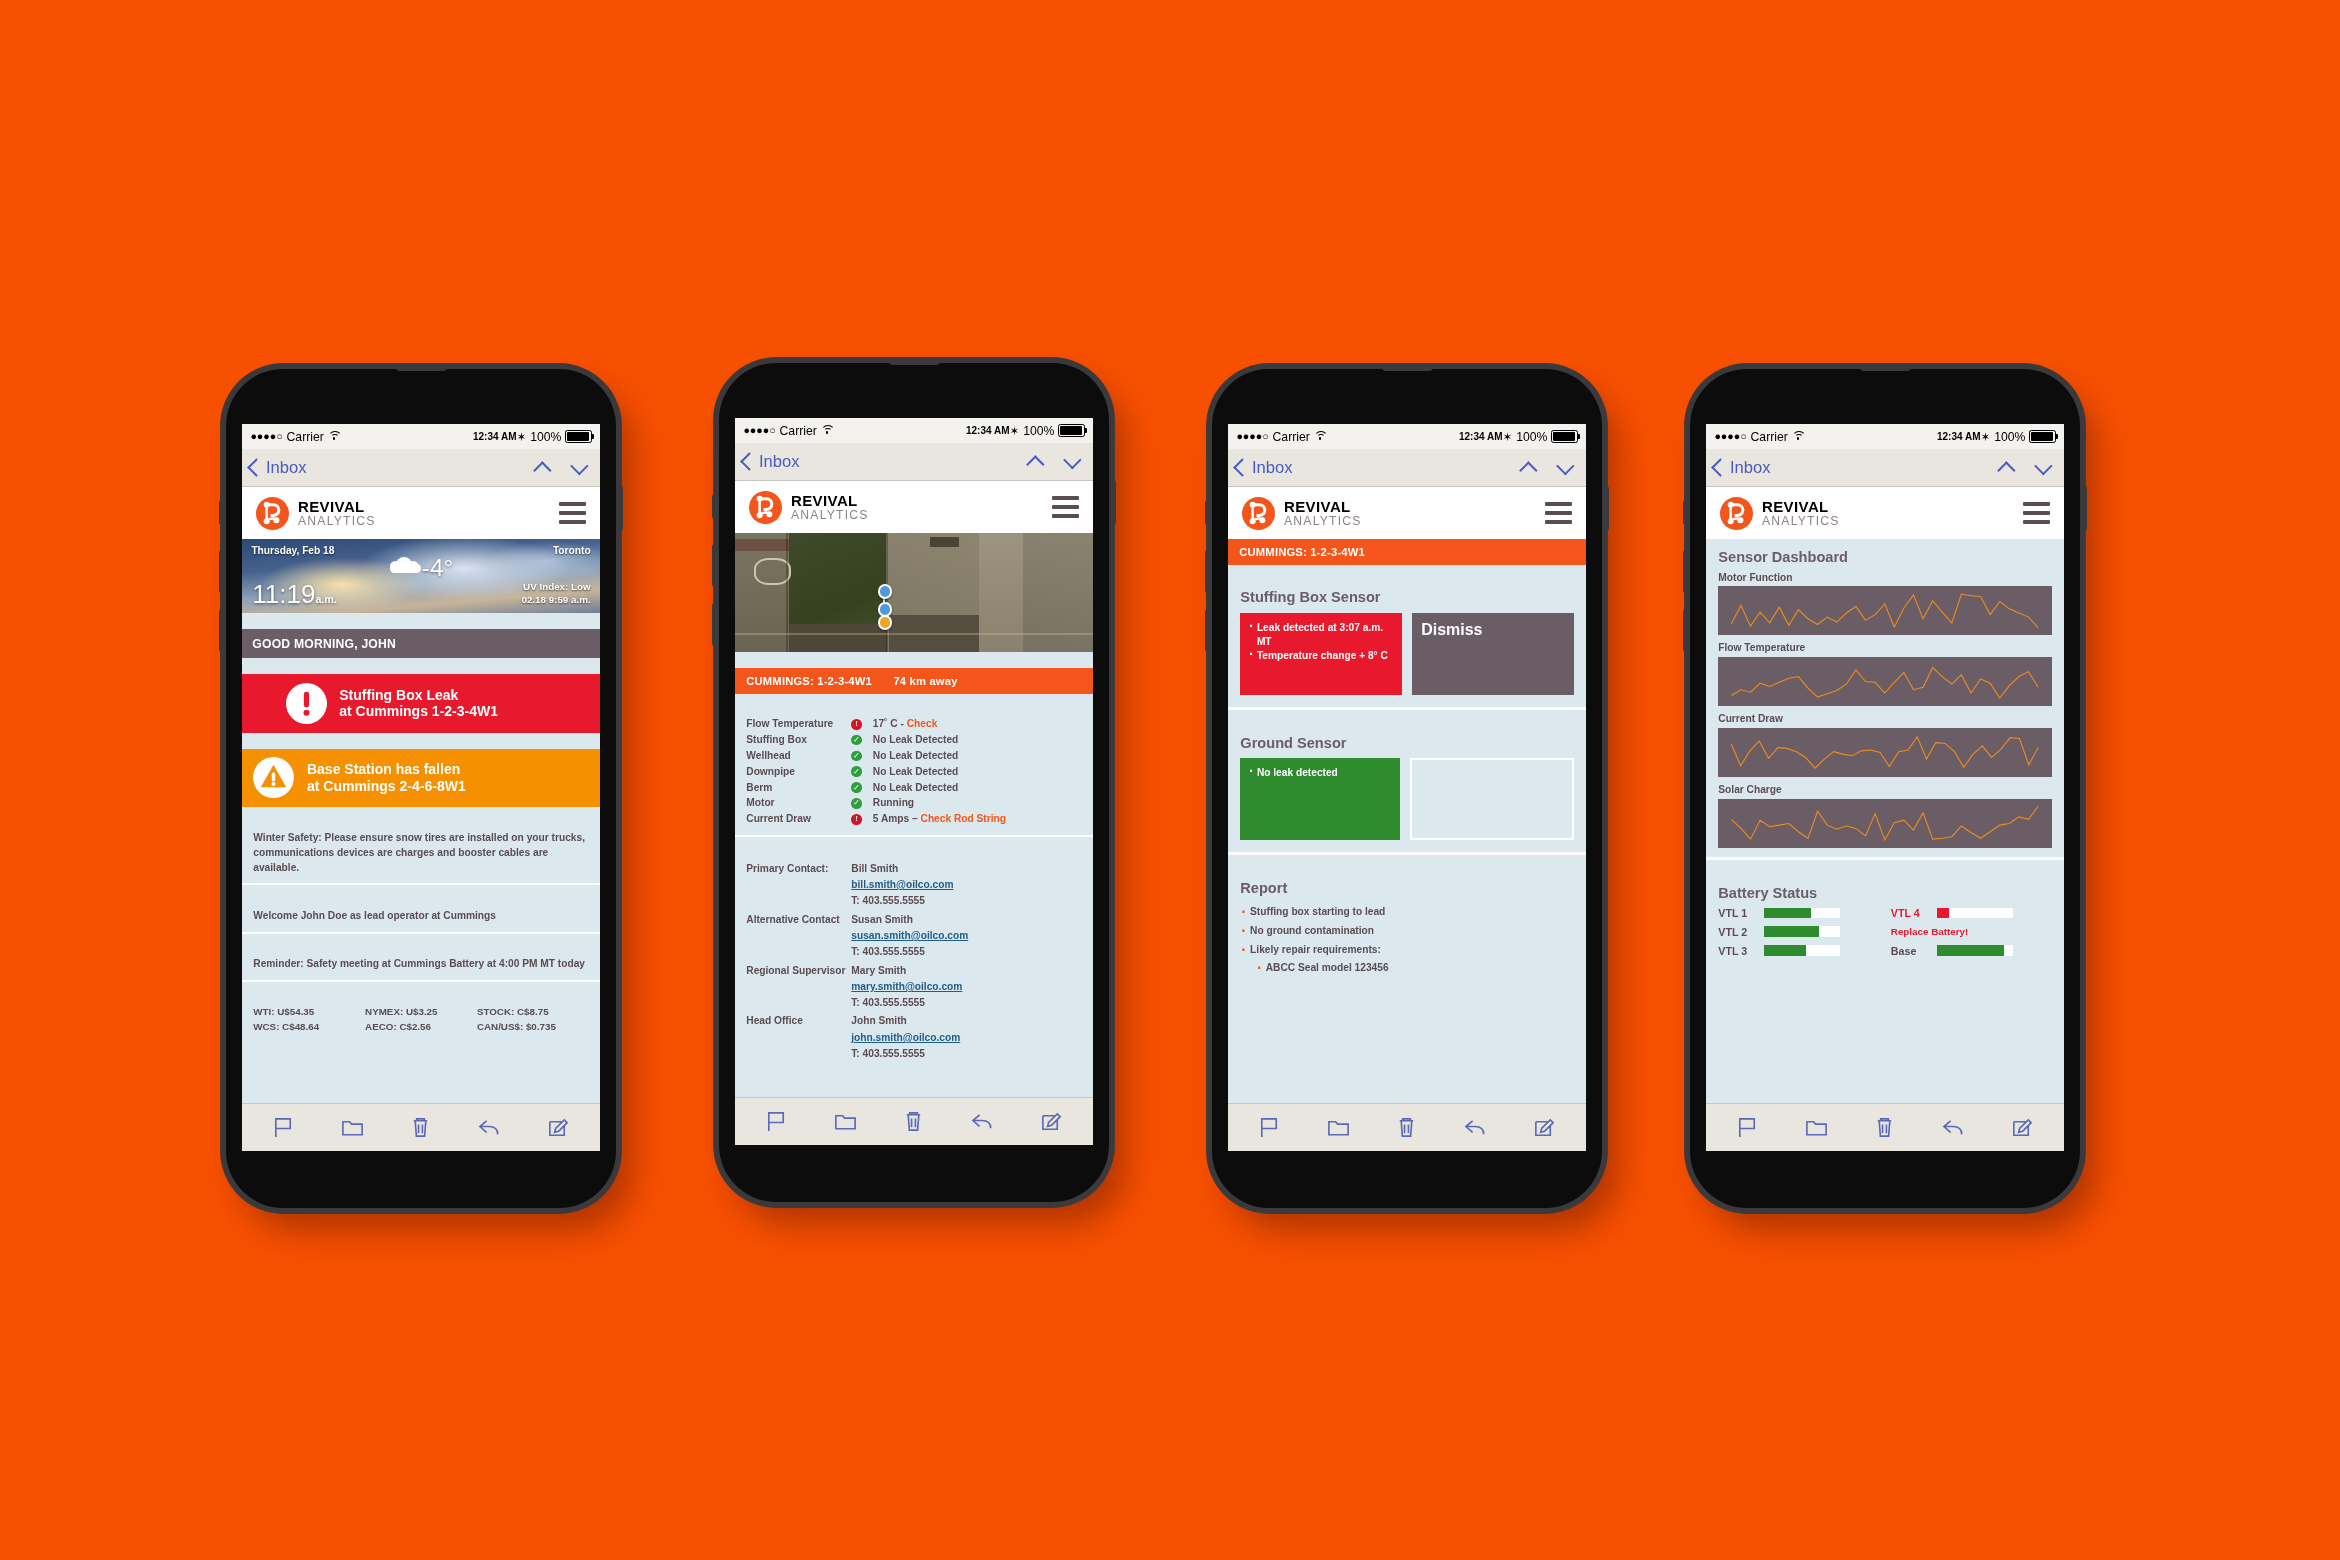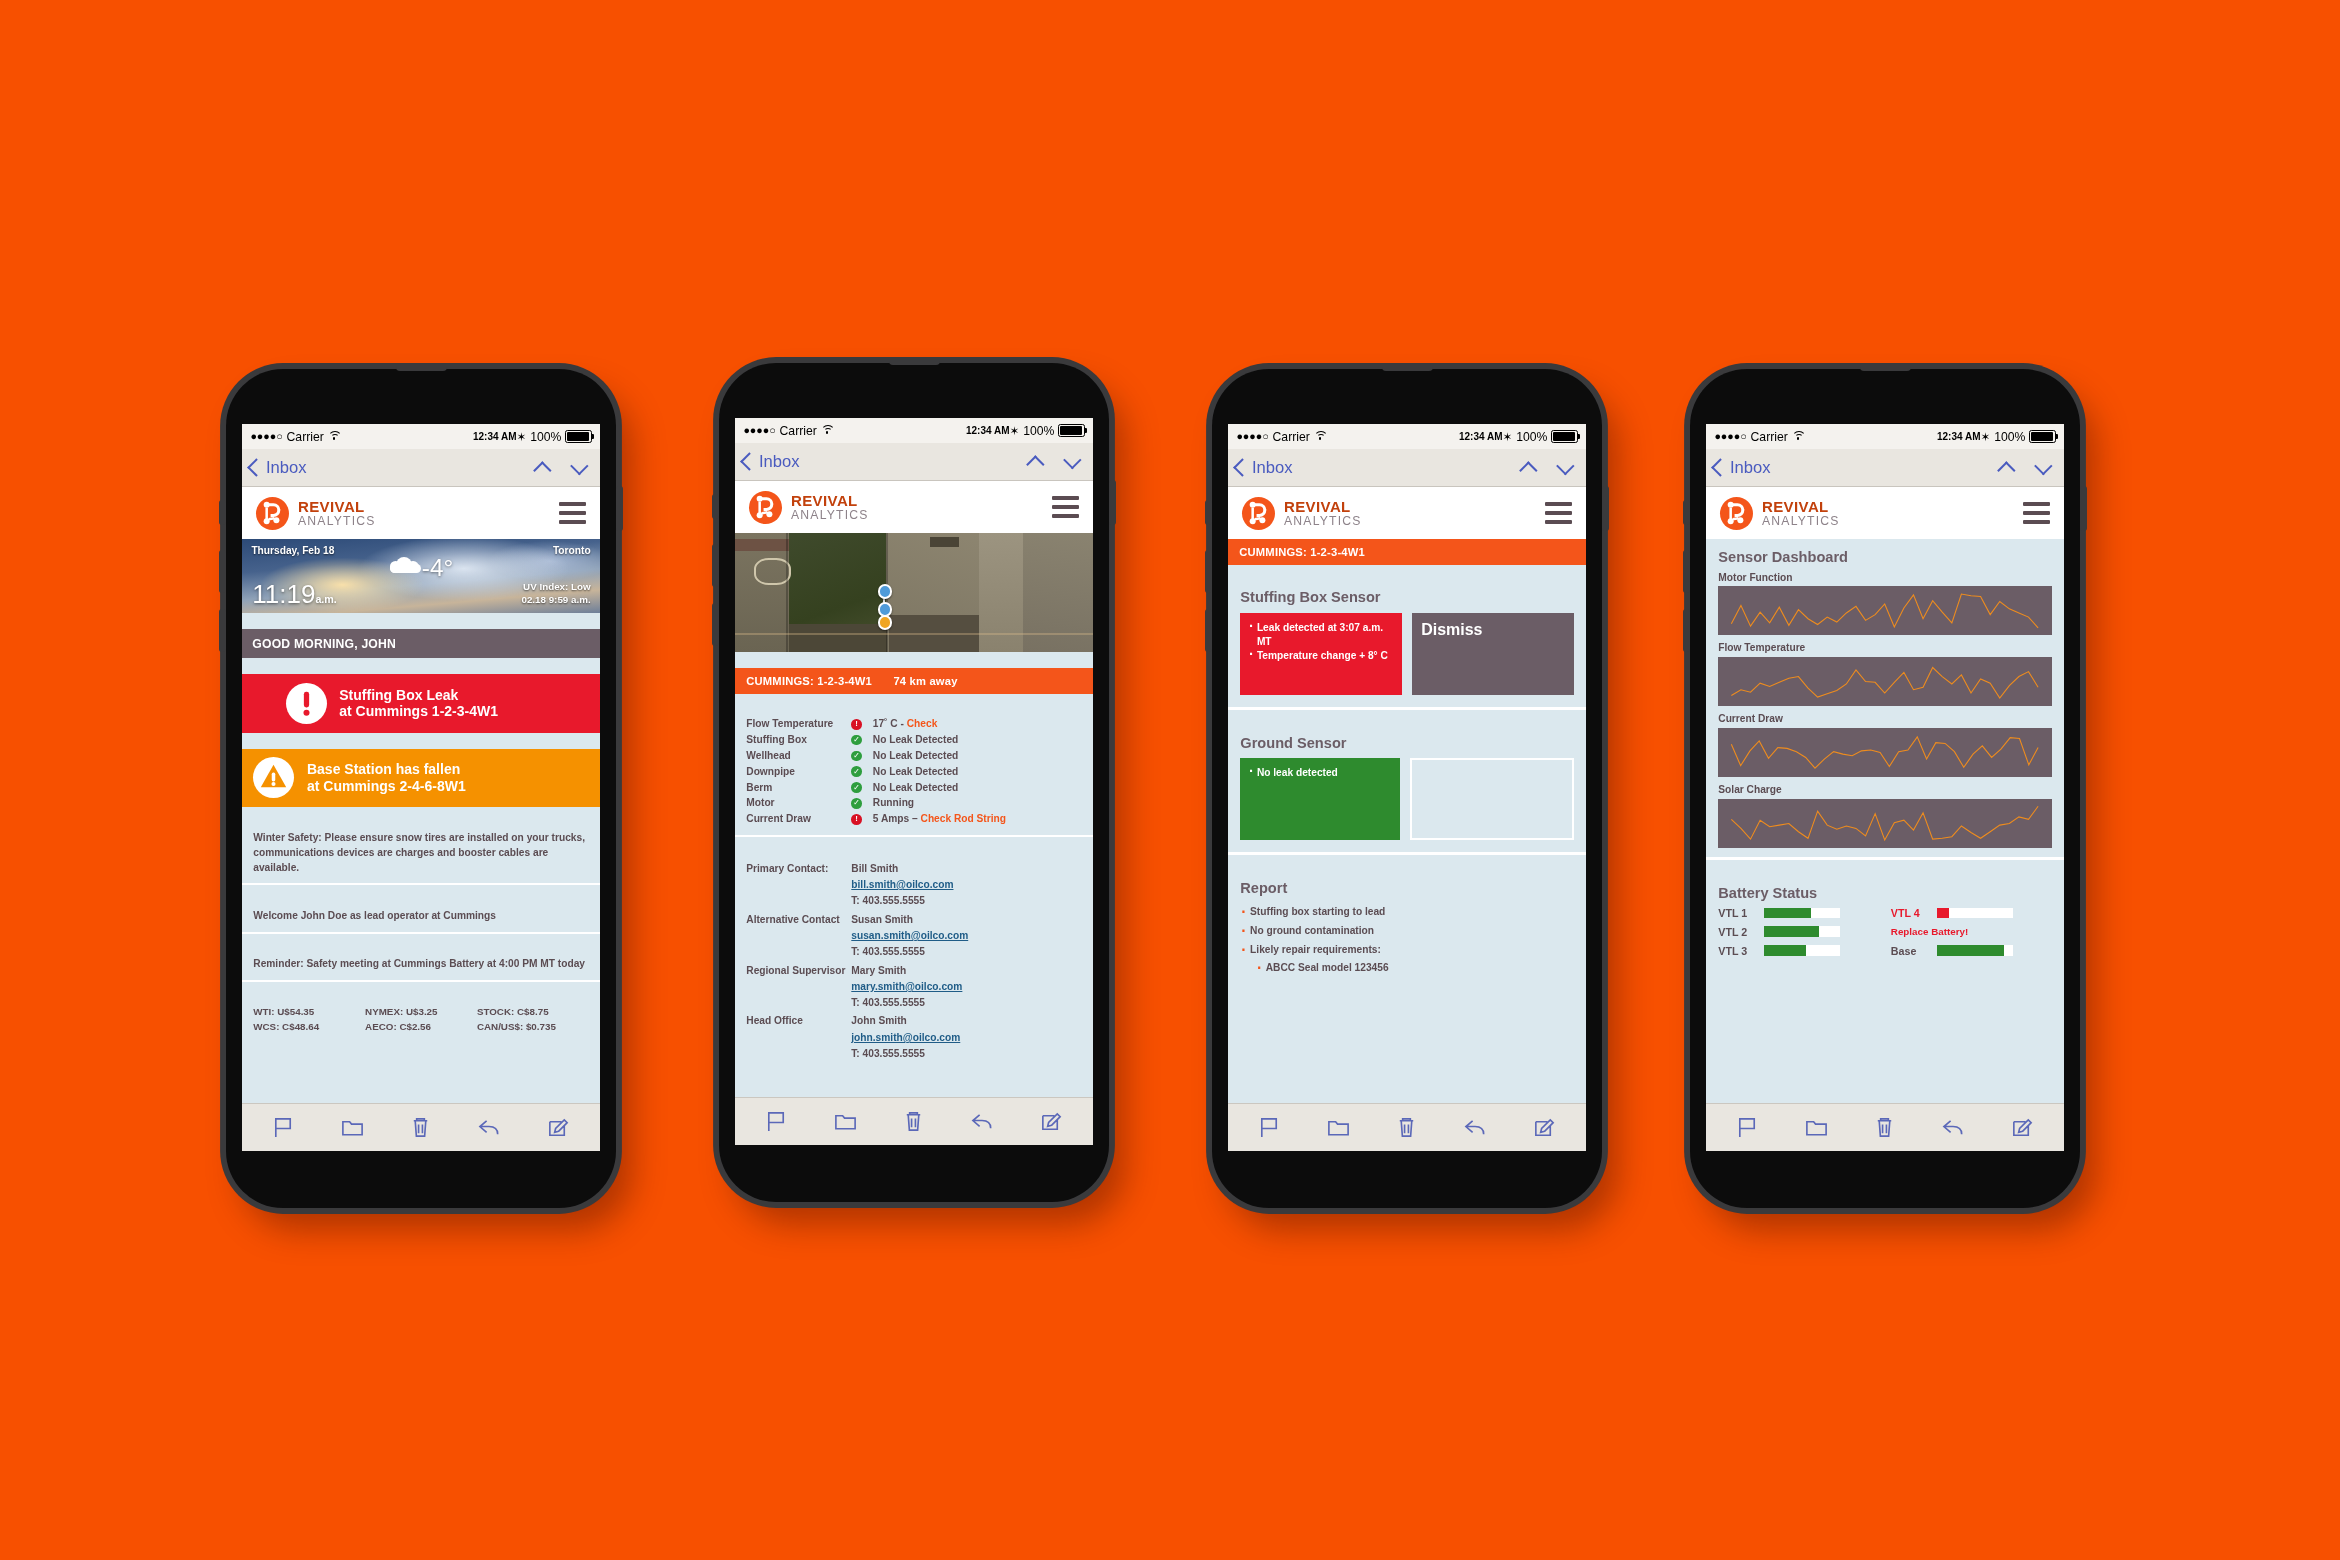--- a/index.html
+++ b/index.html
@@ -66,21 +66,21 @@
 
   
   .brandbar{
     height:52px;flex:0 0 52px;background:#fff;
     display:flex;align-items:center;padding:0 14.6px;justify-content:space-between;
   }
   .brand-left{display:flex;align-items:center;gap:8.8px;}
   .logo-mark{width:33px;height:33px;border-radius:50%;background:#F4551A;position:relative;flex:0 0 33px;}
   .logo-mark svg{position:absolute;left:0;top:0;}
   .brand-words{line-height:1;}
-  .brand-words .b1{font-size:15px;font-weight:700;color:#c2410c;letter-spacing:0.4px;}
+  .brand-words .b1{font-size:15px;font-weight:700;color:#000000;letter-spacing:0.4px;}
   .brand-words .b2{font-size:12.2px;font-weight:400;color:#8d8289;letter-spacing:1.2px;margin-top:1px;}
   .hamburger{display:flex;flex-direction:column;gap:4.9px;width:27px;}
   .hamburger i{height:3.9px;background:#5b4c52;border-radius:1px;display:block;}
 
   
   .body{flex:1;overflow:hidden;background:#dbe8ee;display:flex;flex-direction:column;gap:16px;}
 
   
   .toolbar{
     height:47px;flex:0 0 47px;background:#e9e6e0;border-top:1px solid #cbc7c0;

